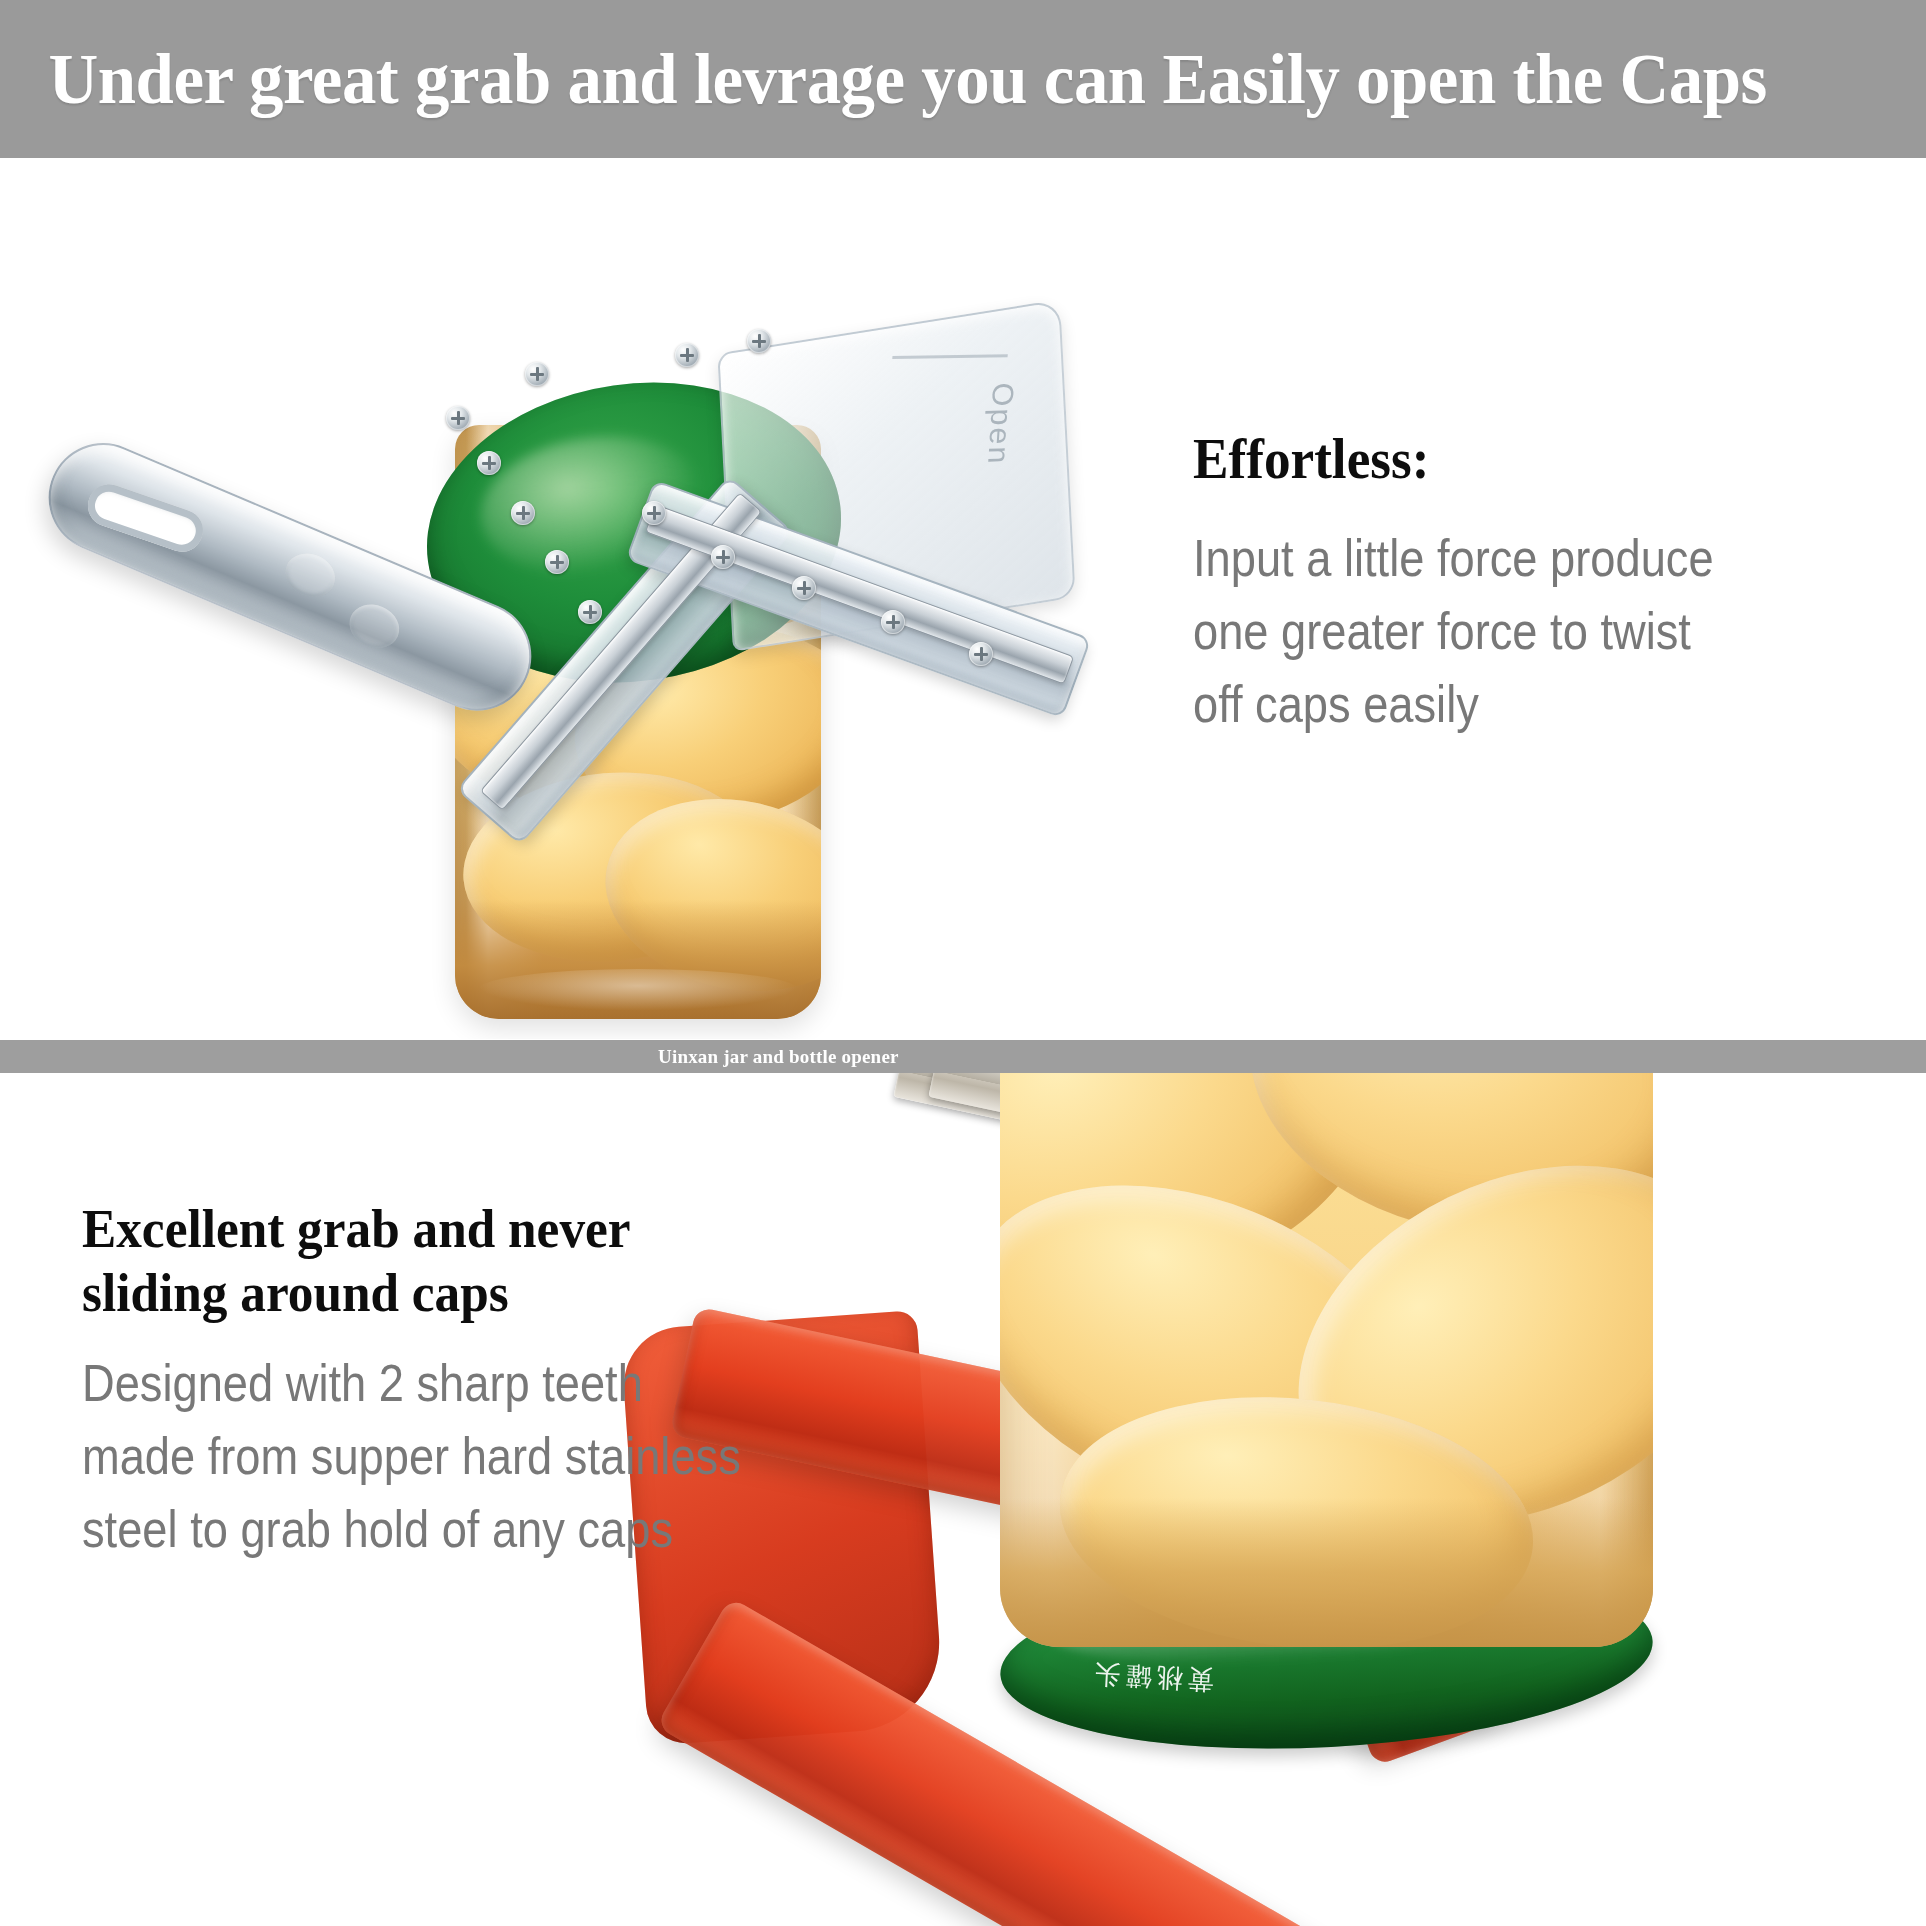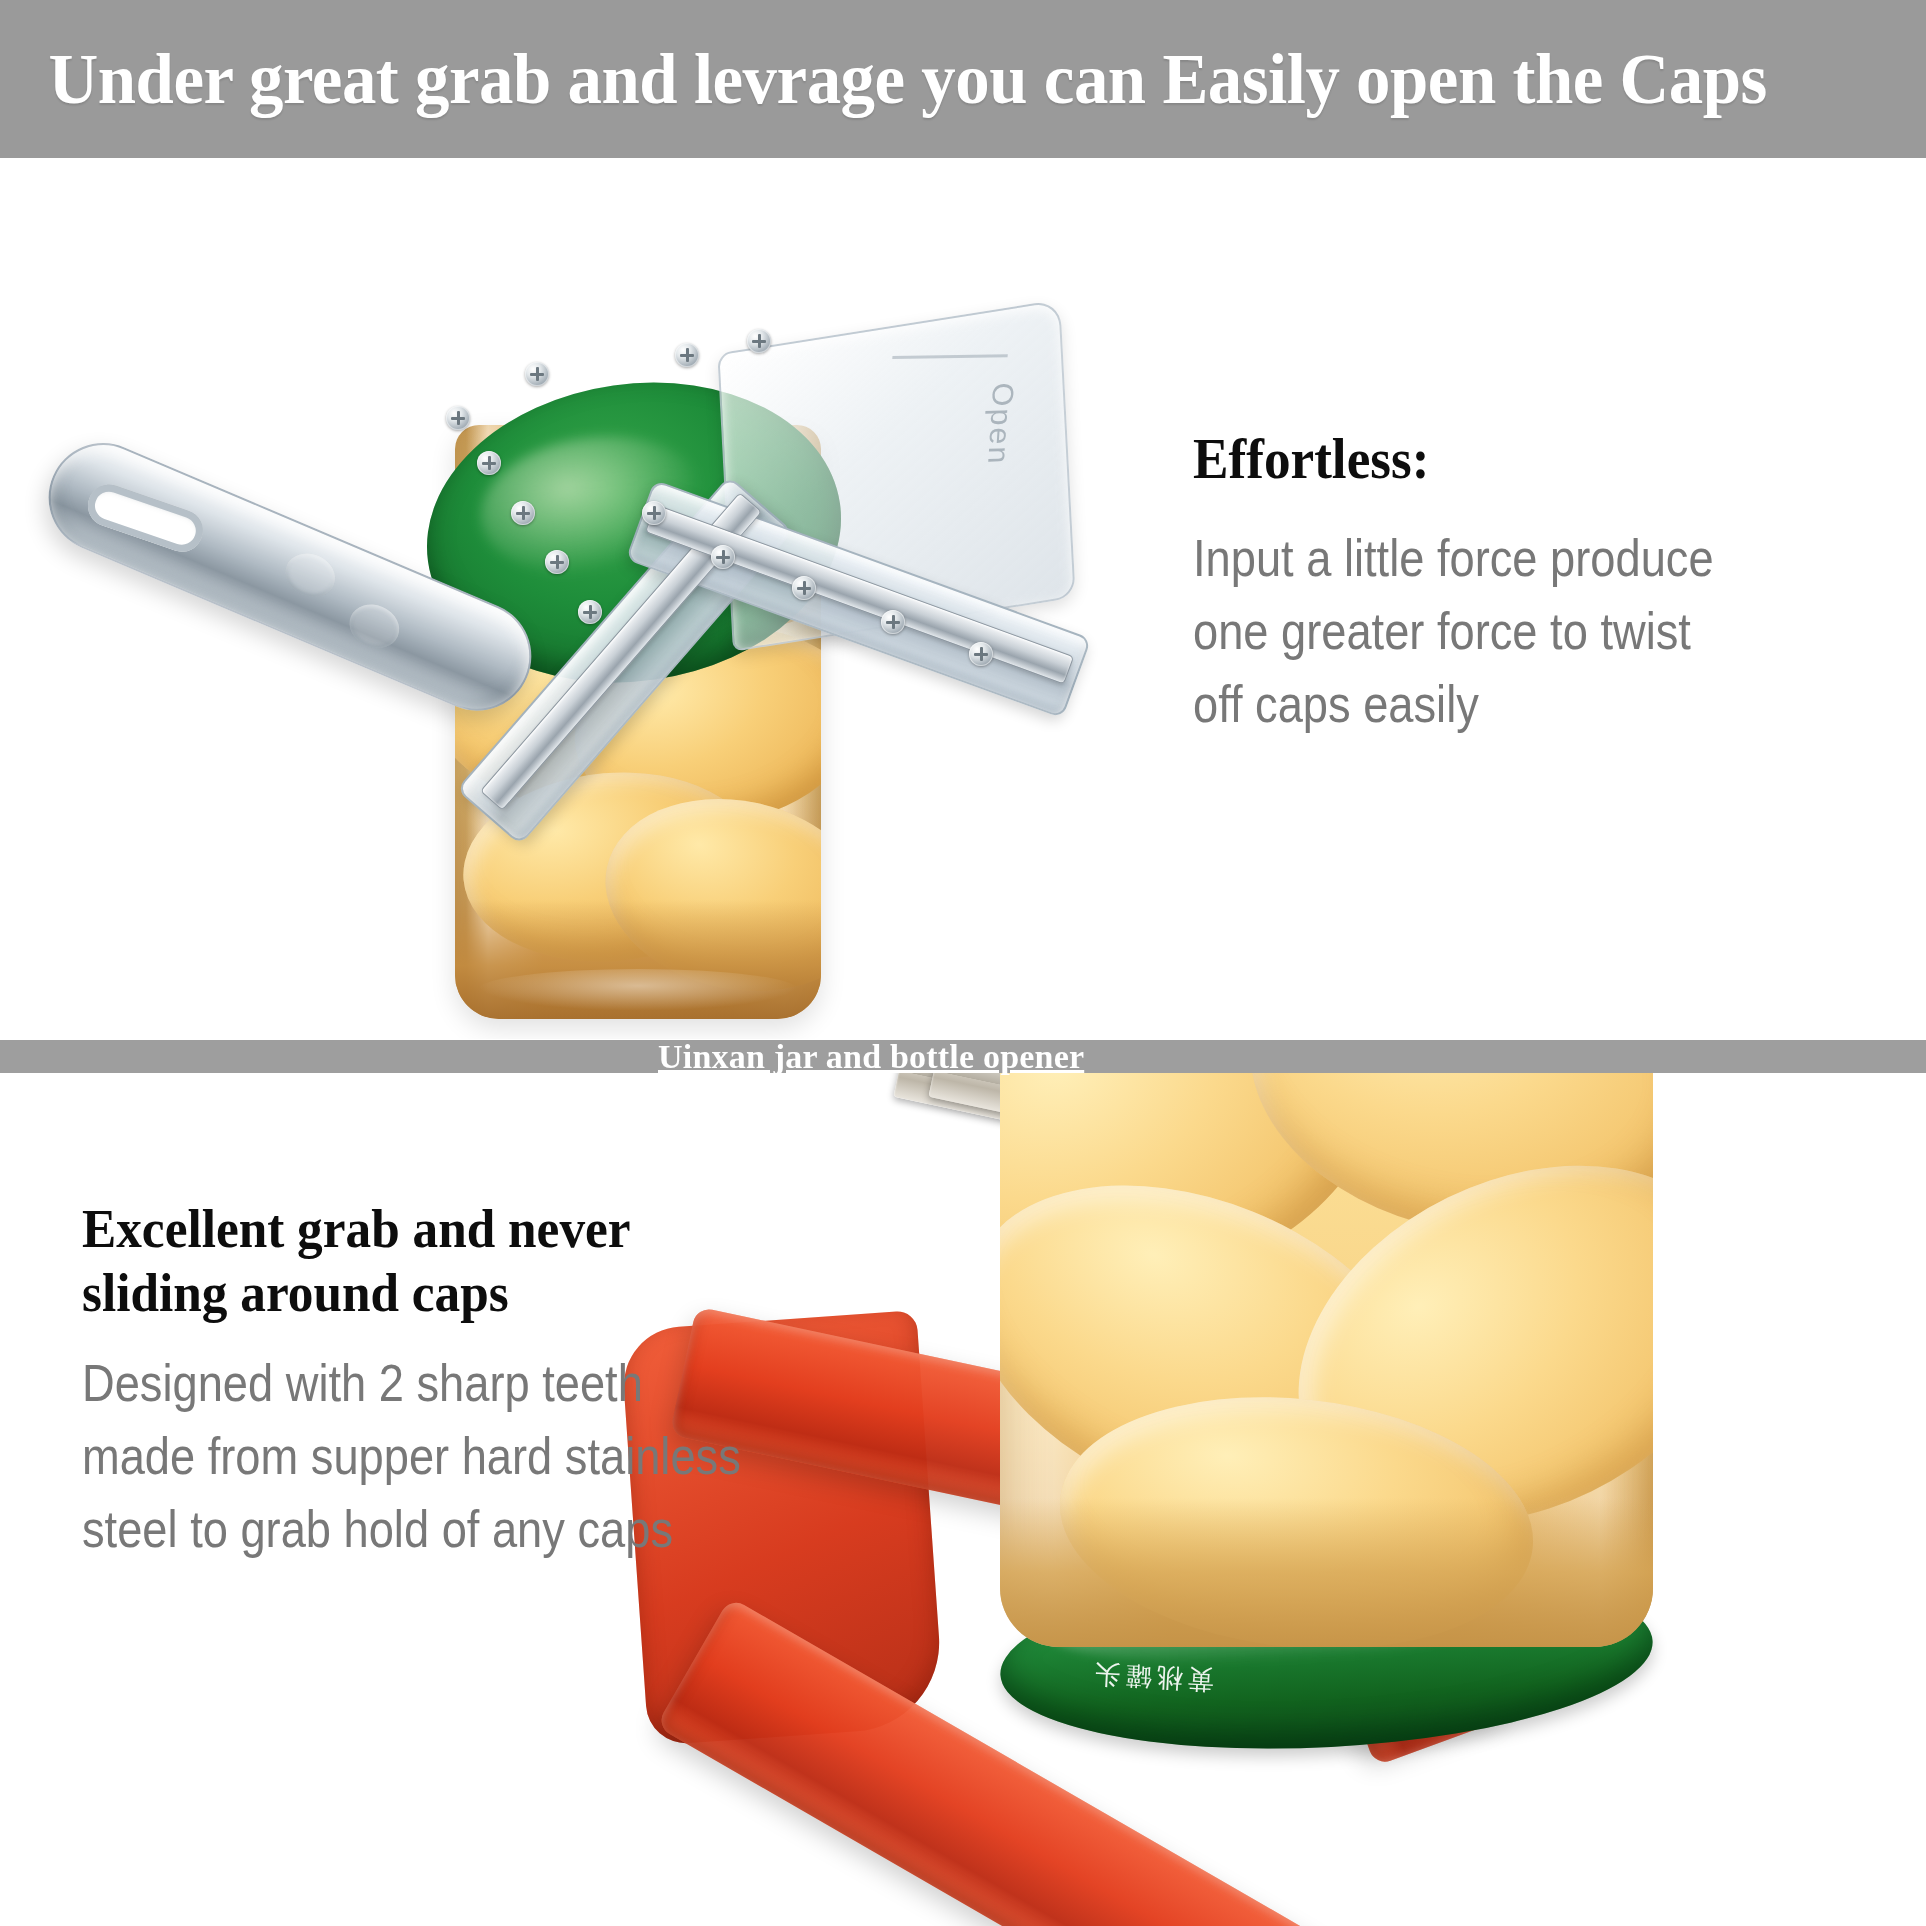--- a/index.html
+++ b/index.html
@@ -18,21 +18,21 @@
     font-size:71px; letter-spacing:-0.5px; padding-left:50px; white-space:nowrap;
     transform:scaleX(0.97); transform-origin:left center;
     text-shadow:0 2px 2px rgba(0,0,0,.12);
   }
   .banner-mid {
     position:absolute; left:0; top:1040px; width:1927px; height:33px;
     background:#9e9e9e; display:flex; align-items:center;
   }
   .banner-mid .txt {
     font-family:"Liberation Serif", serif; font-weight:bold; color:#ffffff;
-    font-size:34px; padding-left:658px; white-space:nowrap; letter-spacing:0.2px;text-decoration:underline;
+    font-size:19px; padding-left:658px; white-space:nowrap; letter-spacing:0.2px;
   }
 
   
   .panel-top { position:absolute; left:0; top:158px; width:1927px; height:881px; background:#fff; overflow:hidden; }
   .panel-bot { position:absolute; left:0; top:1072px; width:1927px; height:854px; background:#fff; overflow:hidden; }
 
   
   .copy { position:absolute; }
   .copy .head {
     font-family:"Liberation Serif", serif; font-weight:bold; color:#0d0d0d;

